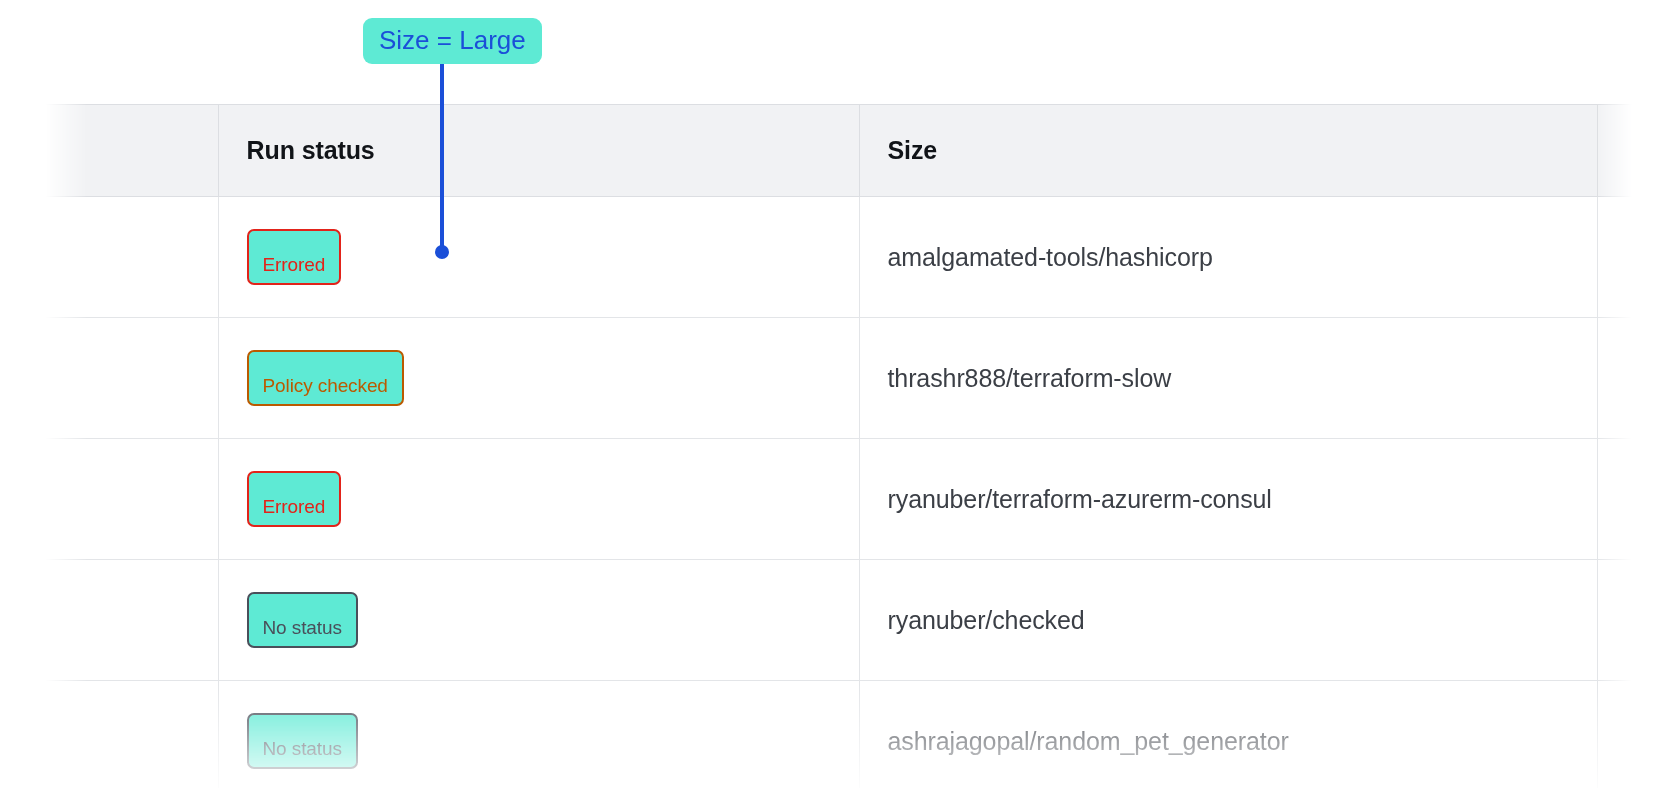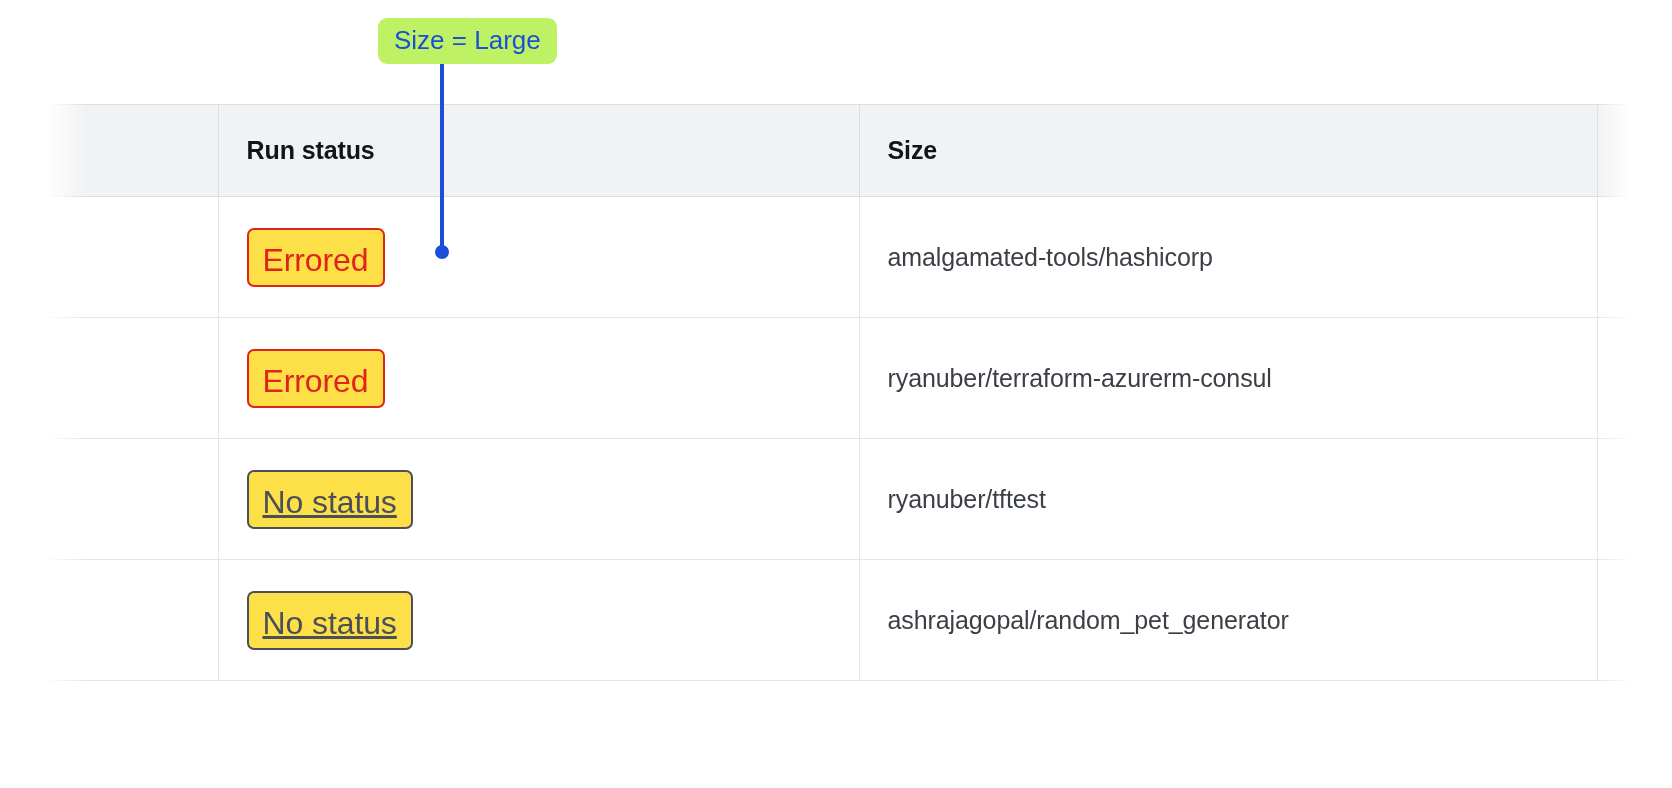--- a/index.html
+++ b/index.html
@@ -85,38 +85,38 @@
   }
   table.runs tbody td.pad { padding-left: 28px; }
   table.runs tbody td.last { border-right: none; }
 
   
   .badge {
     display: inline-block;
     box-sizing: border-box;
     border: 2px solid currentColor;
     border-radius: 7px;
-    padding: 14px 14px 9px 14px;
-    font-size: 32px;
+    padding: 24px 14px 9px 14px;
+    font-size: 19px;
     line-height: 1;
     letter-spacing: -0.1px;
-    background: #fde047;
+    background: #5eead4;
   }
   .badge .badge-text { color: inherit; }
   .badge.errored        { color: #e2231a; }
   .badge.policy-checked { color: #bb5a00; }
-  .badge.no-status      { color: #4a4f5a; text-decoration: underline; }
+  .badge.no-status      { color: #4a4f5a; }
 
   
   .callout {
     position: absolute;
-    left: 378px;
+    left: 363px;
     top: 18px;
     padding: 9px 16px 11px 16px;
-    background: #bef264;
+    background: #5eead4;
     color: #1b4fd8;
     border-radius: 9px;
     font-size: 26px;
     line-height: 1;
     white-space: nowrap;
   }
   .callout-line {
     position: absolute;
     left: 440px;
     top: 60px;
@@ -161,40 +161,50 @@
           <td></td>
           <td class="pad">
             <span class="badge errored">
               <span class="badge-text">Errored</span>
             </span>
           </td>
           <td class="pad">amalgamated-tools/hashicorp</td>
           <td class="last"></td>
         </tr>
 
+        <tr>
+          <td></td>
+          <td class="pad">
+            <span class="badge policy-checked">
+              <span class="badge-text">Policy checked</span>
+            </span>
+          </td>
+          <td class="pad">thrashr888/terraform-slow</td>
+          <td class="last"></td>
+        </tr>
 
         <tr>
           <td></td>
           <td class="pad">
             <span class="badge errored">
               <span class="badge-text">Errored</span>
             </span>
           </td>
           <td class="pad">ryanuber/terraform-azurerm-consul</td>
           <td class="last"></td>
         </tr>
 
         <tr>
           <td></td>
           <td class="pad">
             <span class="badge no-status">
               <span class="badge-text">No status</span>
             </span>
           </td>
-          <td class="pad">ryanuber/tftest</td>
+          <td class="pad">ryanuber/checked</td>
           <td class="last"></td>
         </tr>
 
         <tr>
           <td></td>
           <td class="pad">
             <span class="badge no-status">
               <span class="badge-text">No status</span>
             </span>
           </td>

